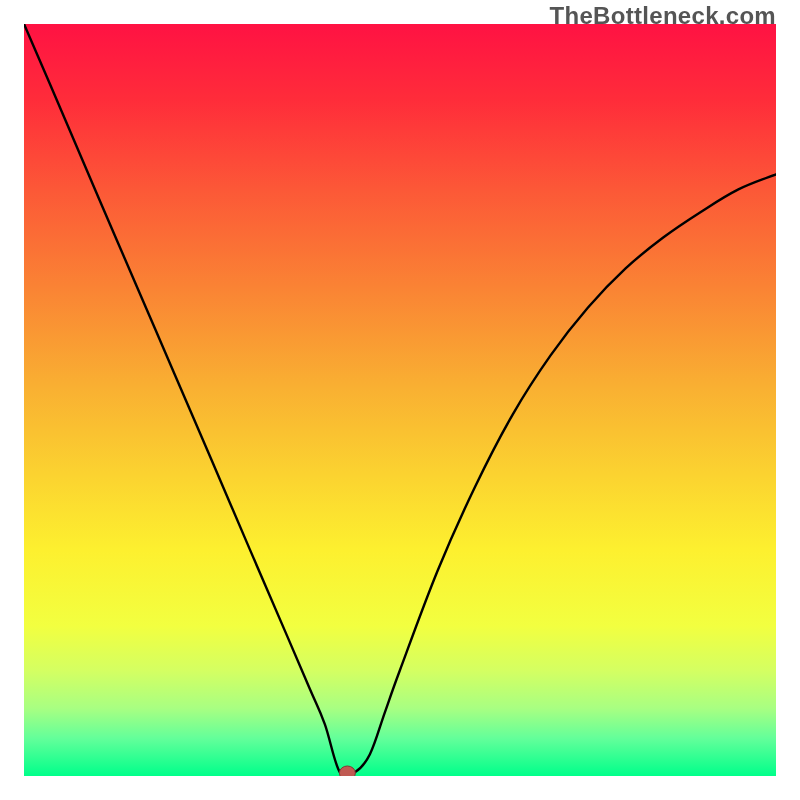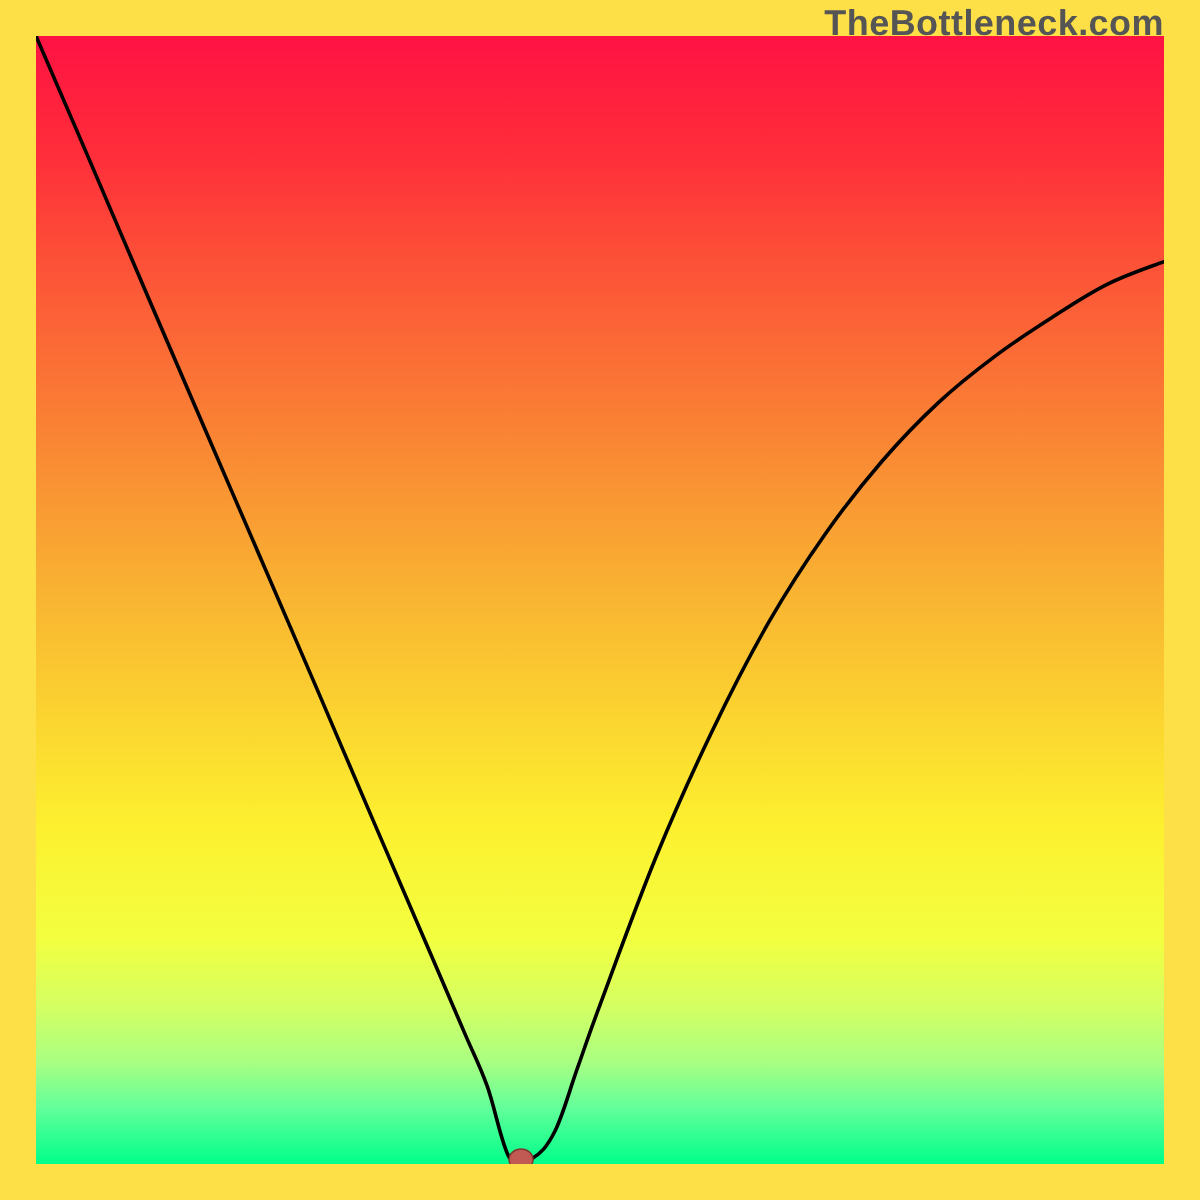--- a/index.html
+++ b/index.html
@@ -8,21 +8,21 @@
     width: 800px;
     height: 800px;
     background: #000;
     overflow: hidden;
     font-family: Arial, Helvetica, sans-serif;
   }
   .frame {
     position: relative;
     width: 800px;
     height: 800px;
-    background: #fde047;
+    background: #ffffff;
   }
   .watermark {
     position: absolute;
     top: 2px;
     right: 24px;
     color: #555;
     font-size: 24px;
     font-weight: 600;
     letter-spacing: 0.3px;
     z-index: 10;

